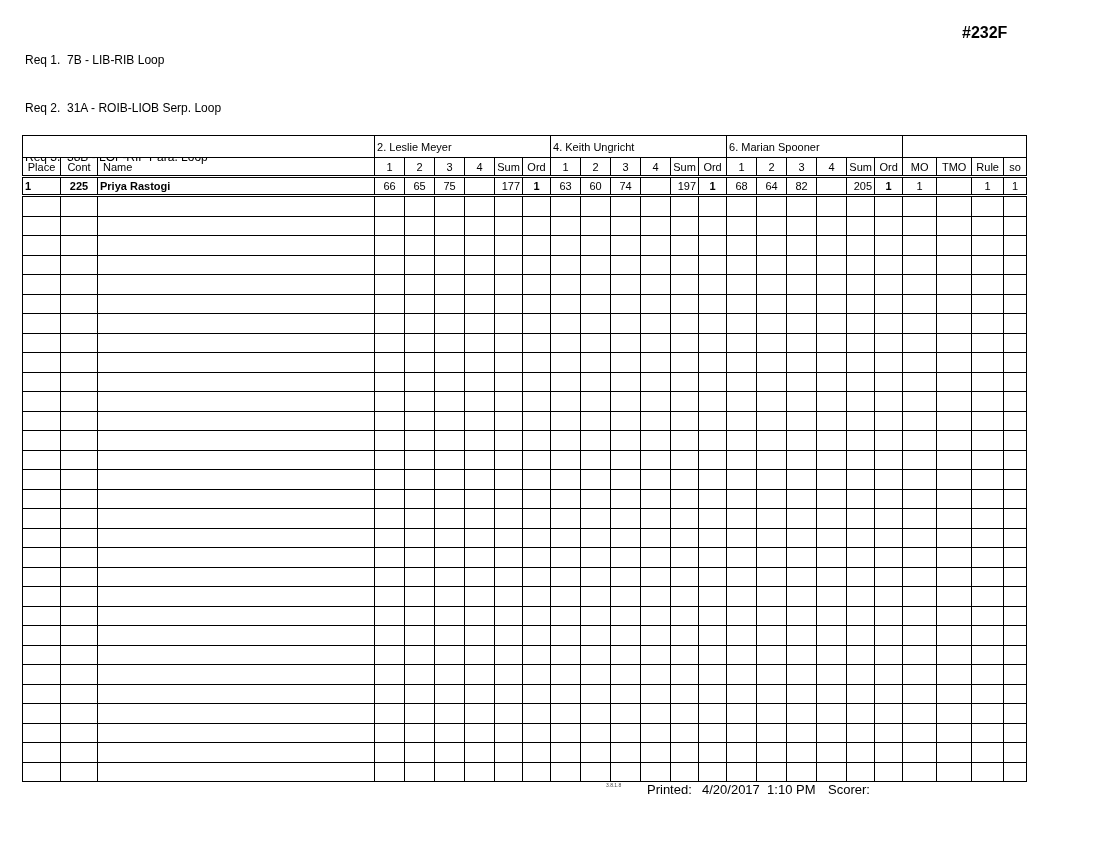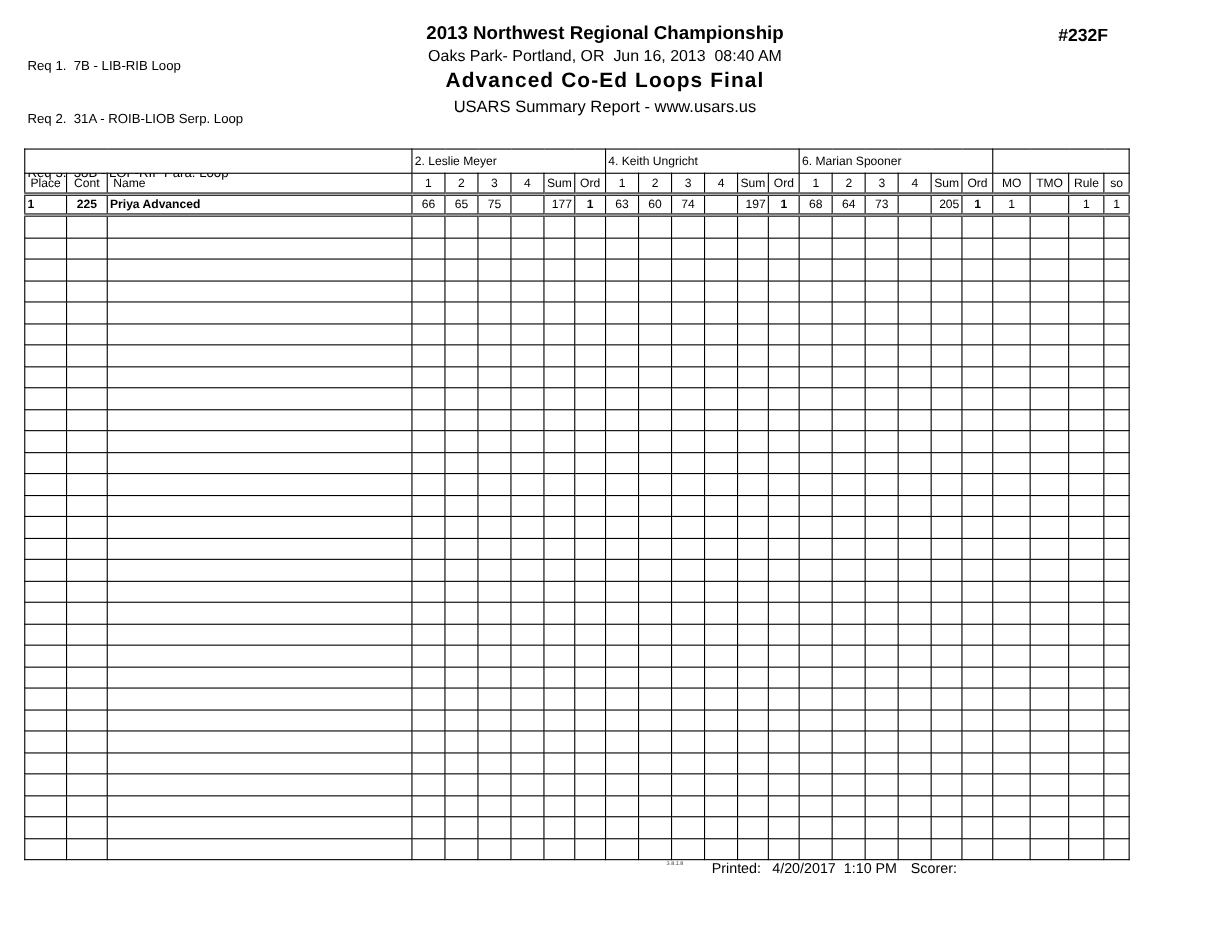--- a/index.html
+++ b/index.html
@@ -52,26 +52,20 @@
 <body>
 
 <div class="page">
 
   <div class="req-block">
     <div>Req 1.  7B - LIB-RIB Loop</div>
     <div>Req 2.  31A - ROIB-LIOB Serp. Loop</div>
     <div>Req 3.  38B - LOF-RIF Para. Loop</div>
   </div>
 
-  <div class="hdr-center">
-    <div class="hdr-title">2013 Northwest Regional Championship</div>
-    <div class="hdr-loc">Oaks Park- Portland, OR  Jun 16, 2013  08:40 AM</div>
-    <div class="hdr-event">Advanced Co-Ed Loops Final</div>
-    <div class="hdr-report">USARS Summary Report - www.usars.us</div>
-  </div>
 
   <div class="form-number">#232F</div>
 
   <table class="score">
     <colgroup>
       <col style="width:38px">
         <col style="width:37px">
         <col style="width:277px">
       <col style="width:30px">
         <col style="width:30px">
@@ -127,36 +121,36 @@
           <td>Sum</td>
           <td class="ord">Ord</td>
           <td>MO</td>
           <td>TMO</td>
           <td>Rule</td>
           <td>so</td>
         </tr>
         <tr class="filled">
           <td class="bold big lf">1</td>
           <td class="bold big ctr">225</td>
-          <td class="bold big lf">Priya Advanced</td>
+          <td class="bold big lf">Priya Rastogi</td>
           <td class="ctr">66</td>
           <td class="ctr">65</td>
           <td class="ctr">75</td>
           <td class="ctr"></td>
           <td class="rt">177</td>
           <td class="ord bold ctr">1</td>
           <td class="ctr">63</td>
           <td class="ctr">60</td>
           <td class="ctr">74</td>
           <td class="ctr"></td>
           <td class="rt">197</td>
           <td class="ord bold ctr">1</td>
           <td class="ctr">68</td>
           <td class="ctr">64</td>
-          <td class="ctr">73</td>
+          <td class="ctr">82</td>
           <td class="ctr"></td>
           <td class="rt">205</td>
           <td class="ord bold ctr">1</td>
           <td class="ctr">1</td>
           <td class="ctr"></td>
           <td class="ctr">1</td>
           <td class="ctr">1</td>
         </tr>
         <tr class="empty">
           <td></td>

